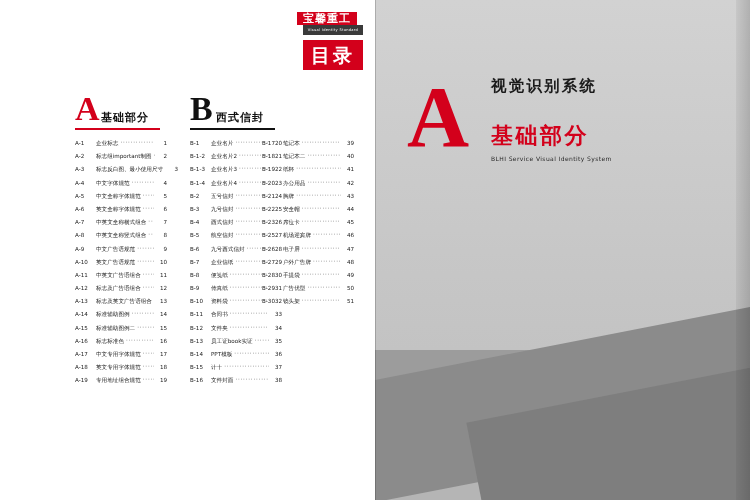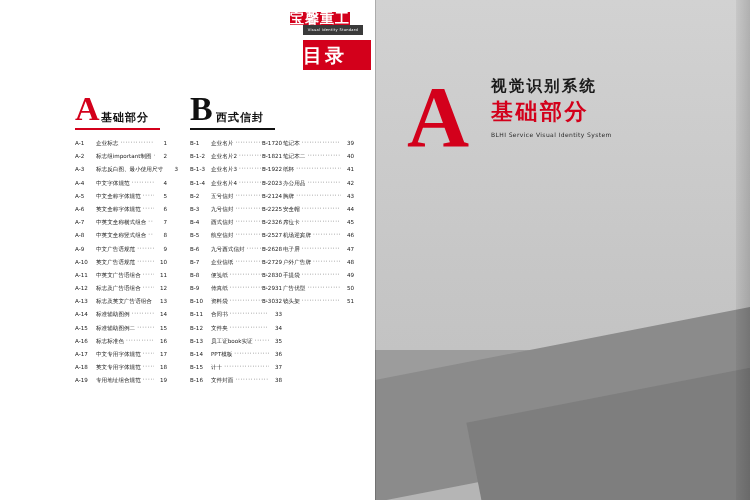--- a/index.html
+++ b/index.html
@@ -7,34 +7,34 @@
     width:750px;height:500px;
     background:#ffffff;
     font-family:"DejaVu Sans","Liberation Sans",sans-serif;
     overflow:hidden;
   }
   .page{position:relative;width:750px;height:500px;background:#fff;overflow:hidden;}
 
   
   .left-page{position:absolute;left:0;top:0;width:375px;height:500px;background:#ffffff;}
   .logo-top{
-    position:absolute;left:290px;top:12px;width:60px;height:13px;
-    background:#d3001b;color:#fff;font-size:14px;line-height:13px;
+    position:absolute;left:297px;top:12px;width:60px;height:13px;
+    background:#d3001b;color:#fff;font-size:11px;line-height:13px;
     text-align:center;letter-spacing:1px;font-weight:bold;
   }
   .logo-bot{
     position:absolute;left:303px;top:25px;width:60px;height:10px;
     background:#3a3a3a;color:#fff;font-size:3.6px;line-height:10px;
     text-align:center;letter-spacing:.3px;
   }
 
   .mulu{
-    position:absolute;left:303px;top:40px;width:68px;height:30px;
+    position:absolute;left:303px;top:40px;width:60px;height:30px;
     background:#d3001b;color:#ffffff;
-    font-size:19px;line-height:30px;font-weight:bold;
+    font-size:19px;line-height:30px;text-align:center;font-weight:bold;
     letter-spacing:3px;
   }
 
   .sec{position:absolute;}
   .sec .bigletter{
     position:absolute;left:0;top:-8px;
     font-family:"Liberation Serif","DejaVu Serif",serif;
     font-size:34px;line-height:34px;color:#d3001b;font-weight:bold;
   }
   .sec .bigletter.blk{color:#111111;}
@@ -88,21 +88,21 @@
   .cover-A{
     position:absolute;left:32px;top:74px;
     font-family:"Liberation Serif","DejaVu Serif",serif;
     font-size:86px;line-height:86px;color:#d3001b;font-weight:bold;
   }
   .cover-text{position:absolute;left:116px;top:76px;}
   .cover-company{
     font-size:9.5px;color:#1b1b1b;letter-spacing:1.6px;margin-bottom:6px;font-weight:bold;
   }
   .cover-line2{
-    font-size:15.5px;color:#1b1b1b;letter-spacing:2.2px;margin-bottom:0;font-weight:bold;
+    font-size:15.5px;color:#1b1b1b;letter-spacing:2.2px;margin-bottom:24px;font-weight:bold;
   }
   .cover-line3{
     font-size:22px;color:#d3001b;letter-spacing:2.5px;font-weight:bold;margin-bottom:4px;
   }
   .cover-en{
     font-size:6px;color:#2a2a2a;letter-spacing:.4px;
   }
   .fold{
     position:absolute;left:0;top:0;width:1px;height:500px;background:rgba(0,0,0,.18);
   }

